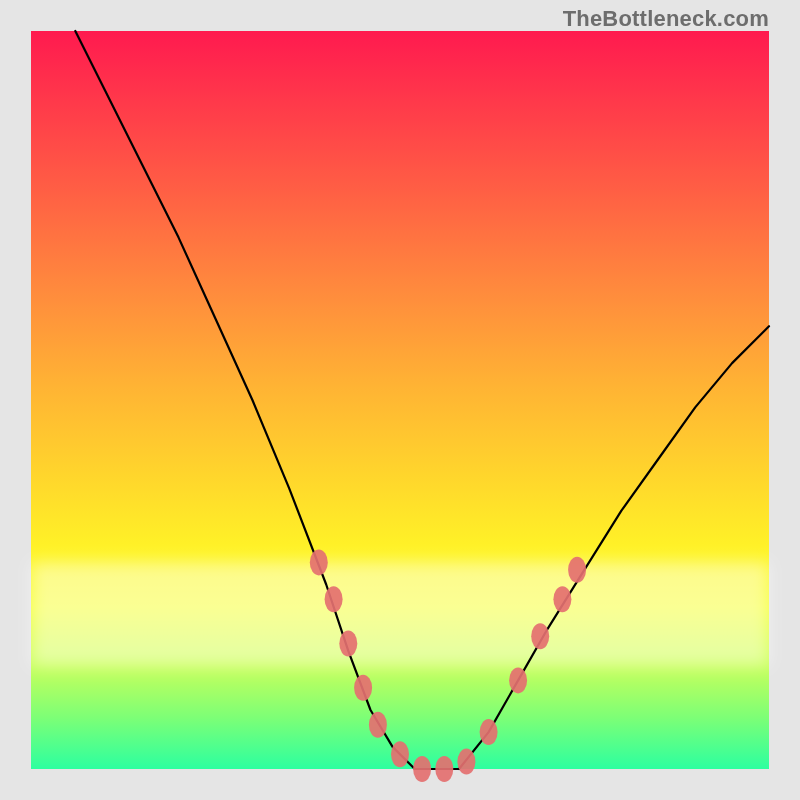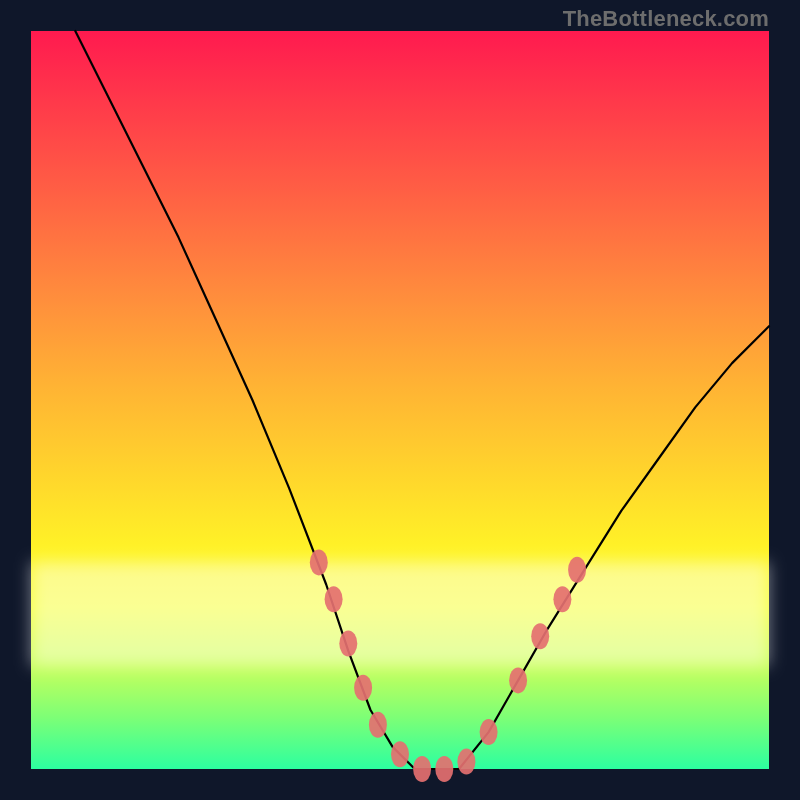--- a/index.html
+++ b/index.html
@@ -1,21 +1,21 @@
 <!DOCTYPE html>
 <html><head>
 <meta charset="utf-8">
 <style>
   * { margin: 0; padding: 0; box-sizing: border-box; }
   html, body { width: 800px; height: 800px; overflow: hidden; background: #000; }
   .frame {
     position: relative;
     width: 800px;
     height: 800px;
-    background: #0f172a;
+    background: #e5e5e5;
   }
   .plot-area {
     position: absolute;
     left: 31px;
     top: 31px;
     width: 738px;
     height: 738px;
     background: linear-gradient(to bottom,
       #ff1a4f 0%,
       #ff3a4a 10%,

